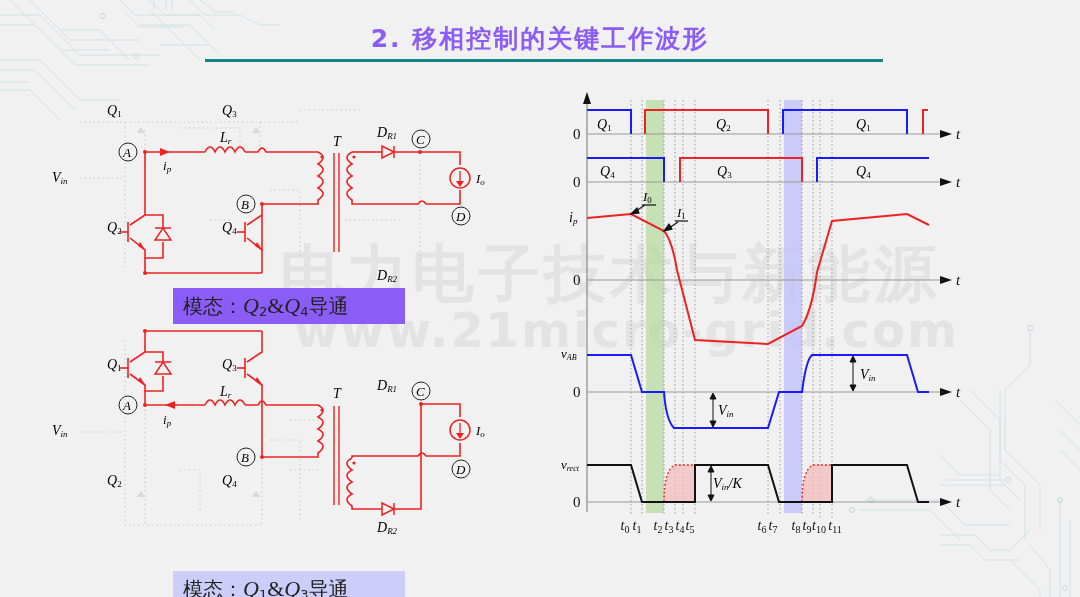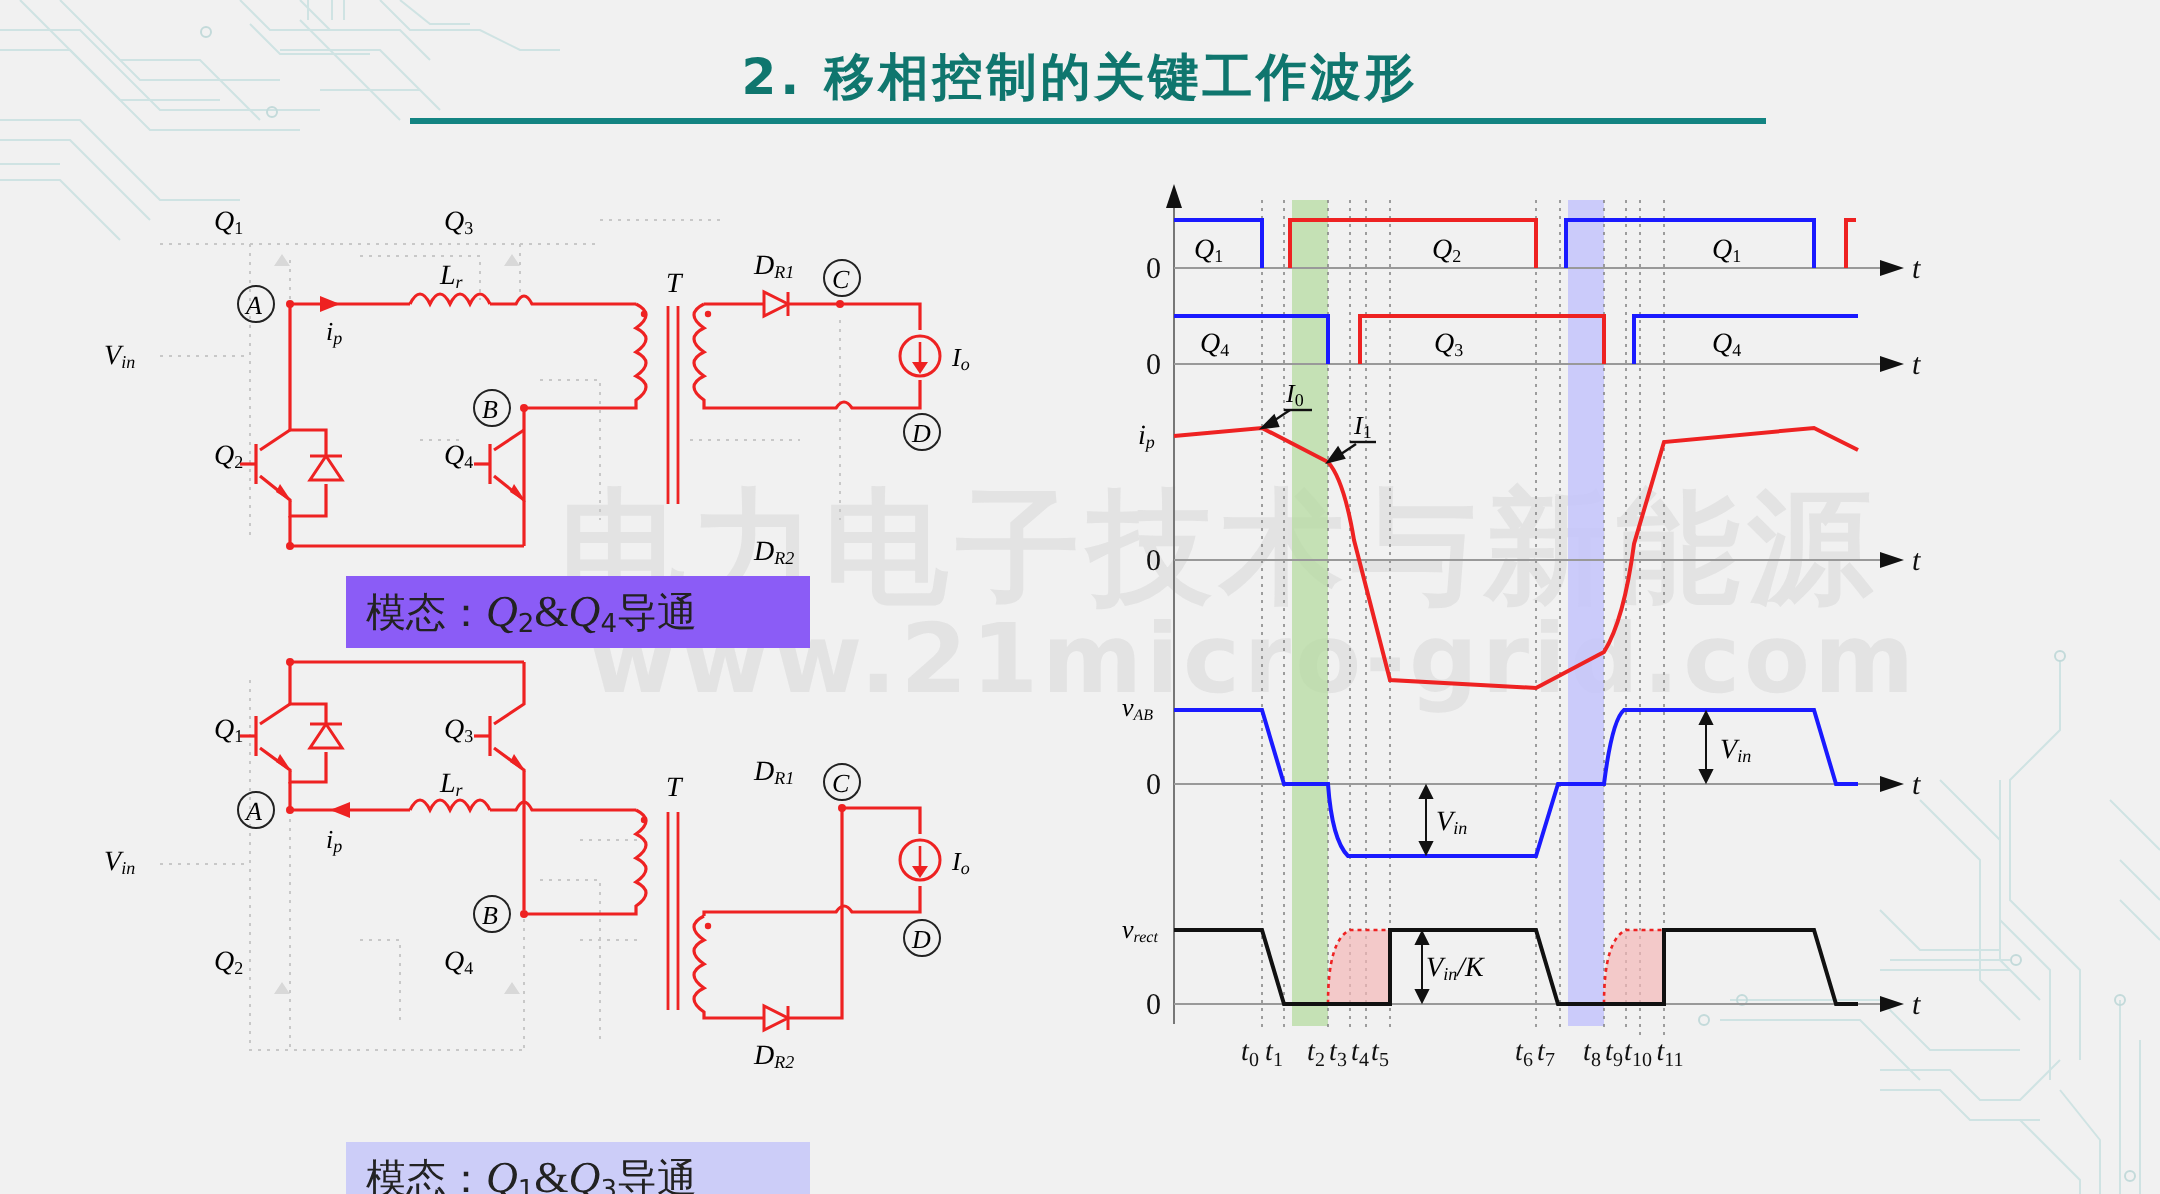--- a/index.html
+++ b/index.html
@@ -5,21 +5,21 @@
   html, body { margin:0; padding:0; }
   body {
     width:1080px; height:597px; overflow:hidden; position:relative;
     background:#f1f1f1;
     font-family:"Liberation Serif", serif;
   }
   .bg-deco { position:absolute; left:0; top:0; width:1080px; height:597px; }
   .title {
     position:absolute; left:0; width:1080px; top:22px; text-align:center;
     font-family:"DejaVu Sans", sans-serif; font-weight:bold; font-size:25px;
-    color:#0f766e; letter-spacing:2px;
+    color:#8b5cf6; letter-spacing:2px;
   }
   .title-rule { position:absolute; left:205px; top:59px; width:678px; height:3px; background:#138482; }
   .watermark {
     position:absolute; font-family:"DejaVu Sans", sans-serif; font-weight:bold;
     color:rgba(200,200,200,0.35); white-space:nowrap; pointer-events:none;
   }
   .wm1 { left:280px; top:232px; font-size:62px; letter-spacing:4px; }
   .wm2 { left:294px; top:302px; font-size:48px; letter-spacing:2px; }
   .mode-label {
     position:absolute; font-family:"DejaVu Sans", sans-serif; font-size:20px; color:#222;

